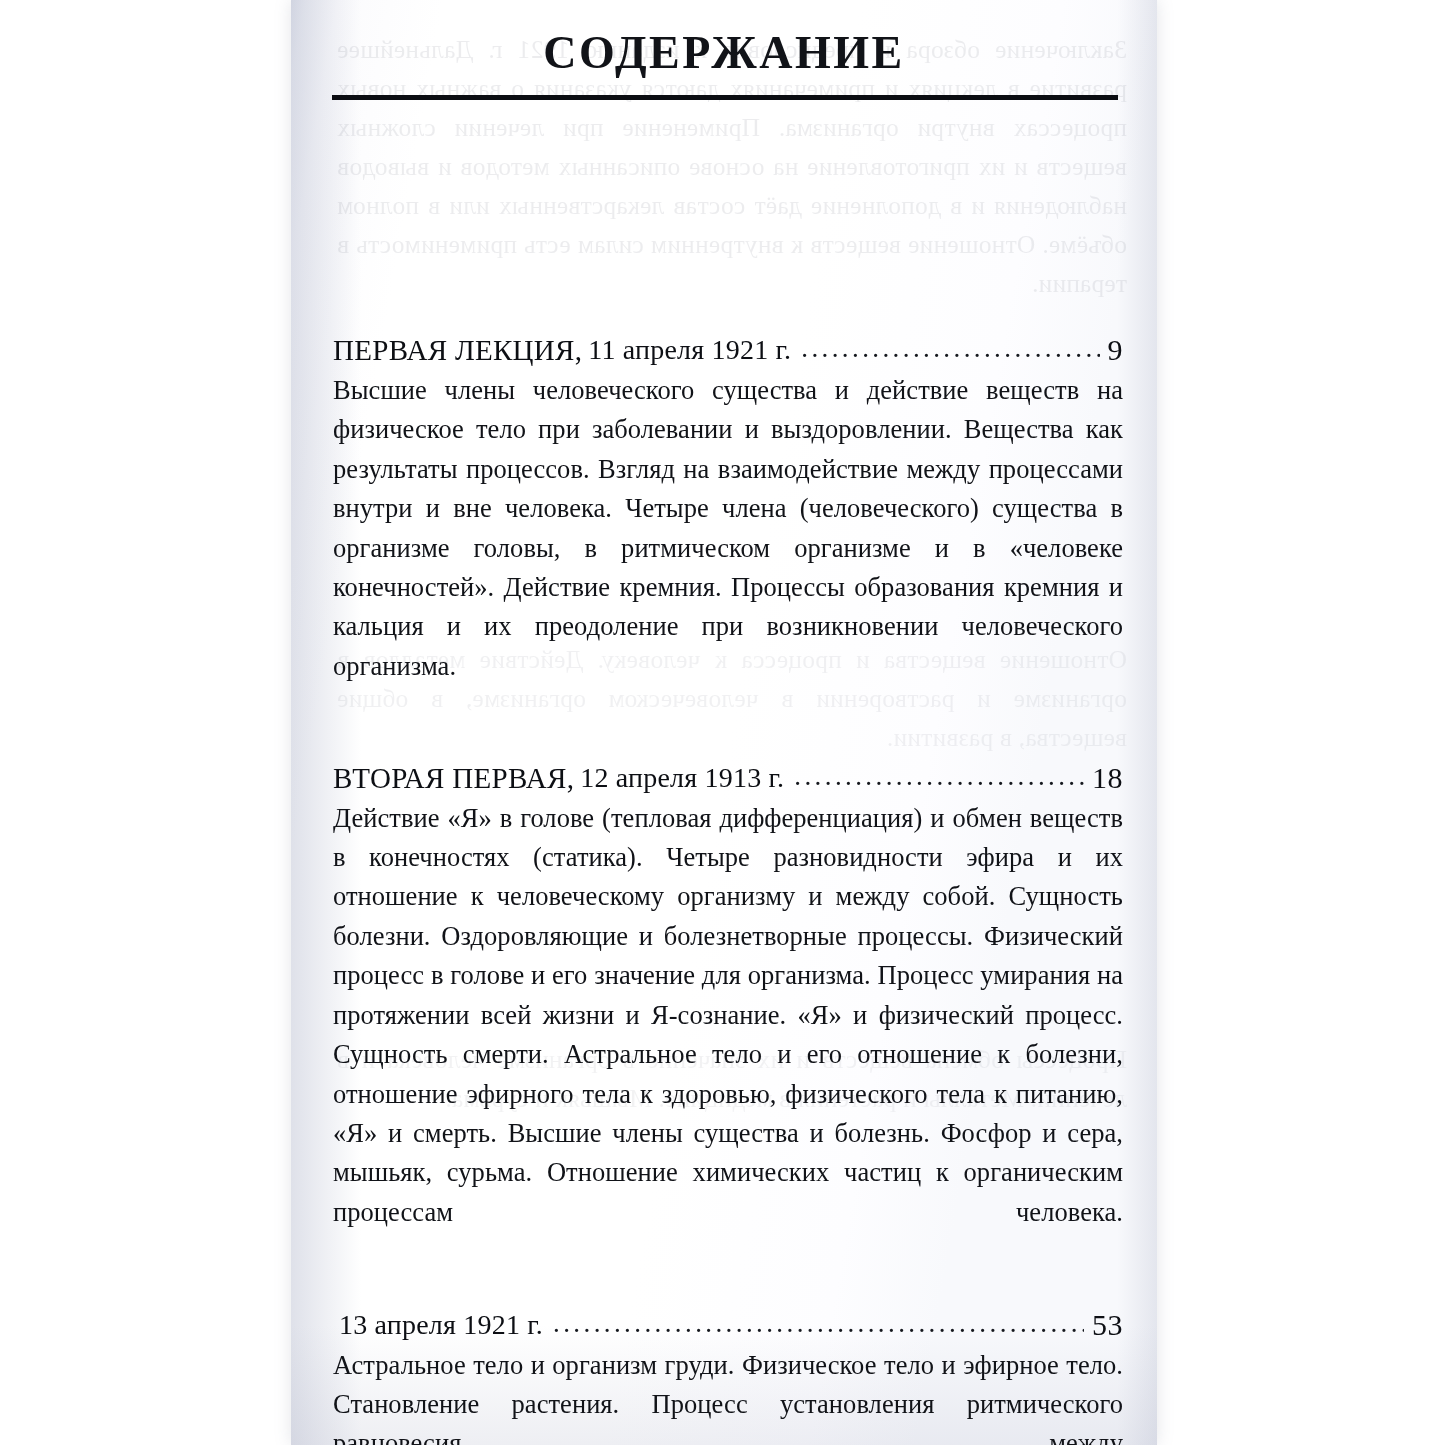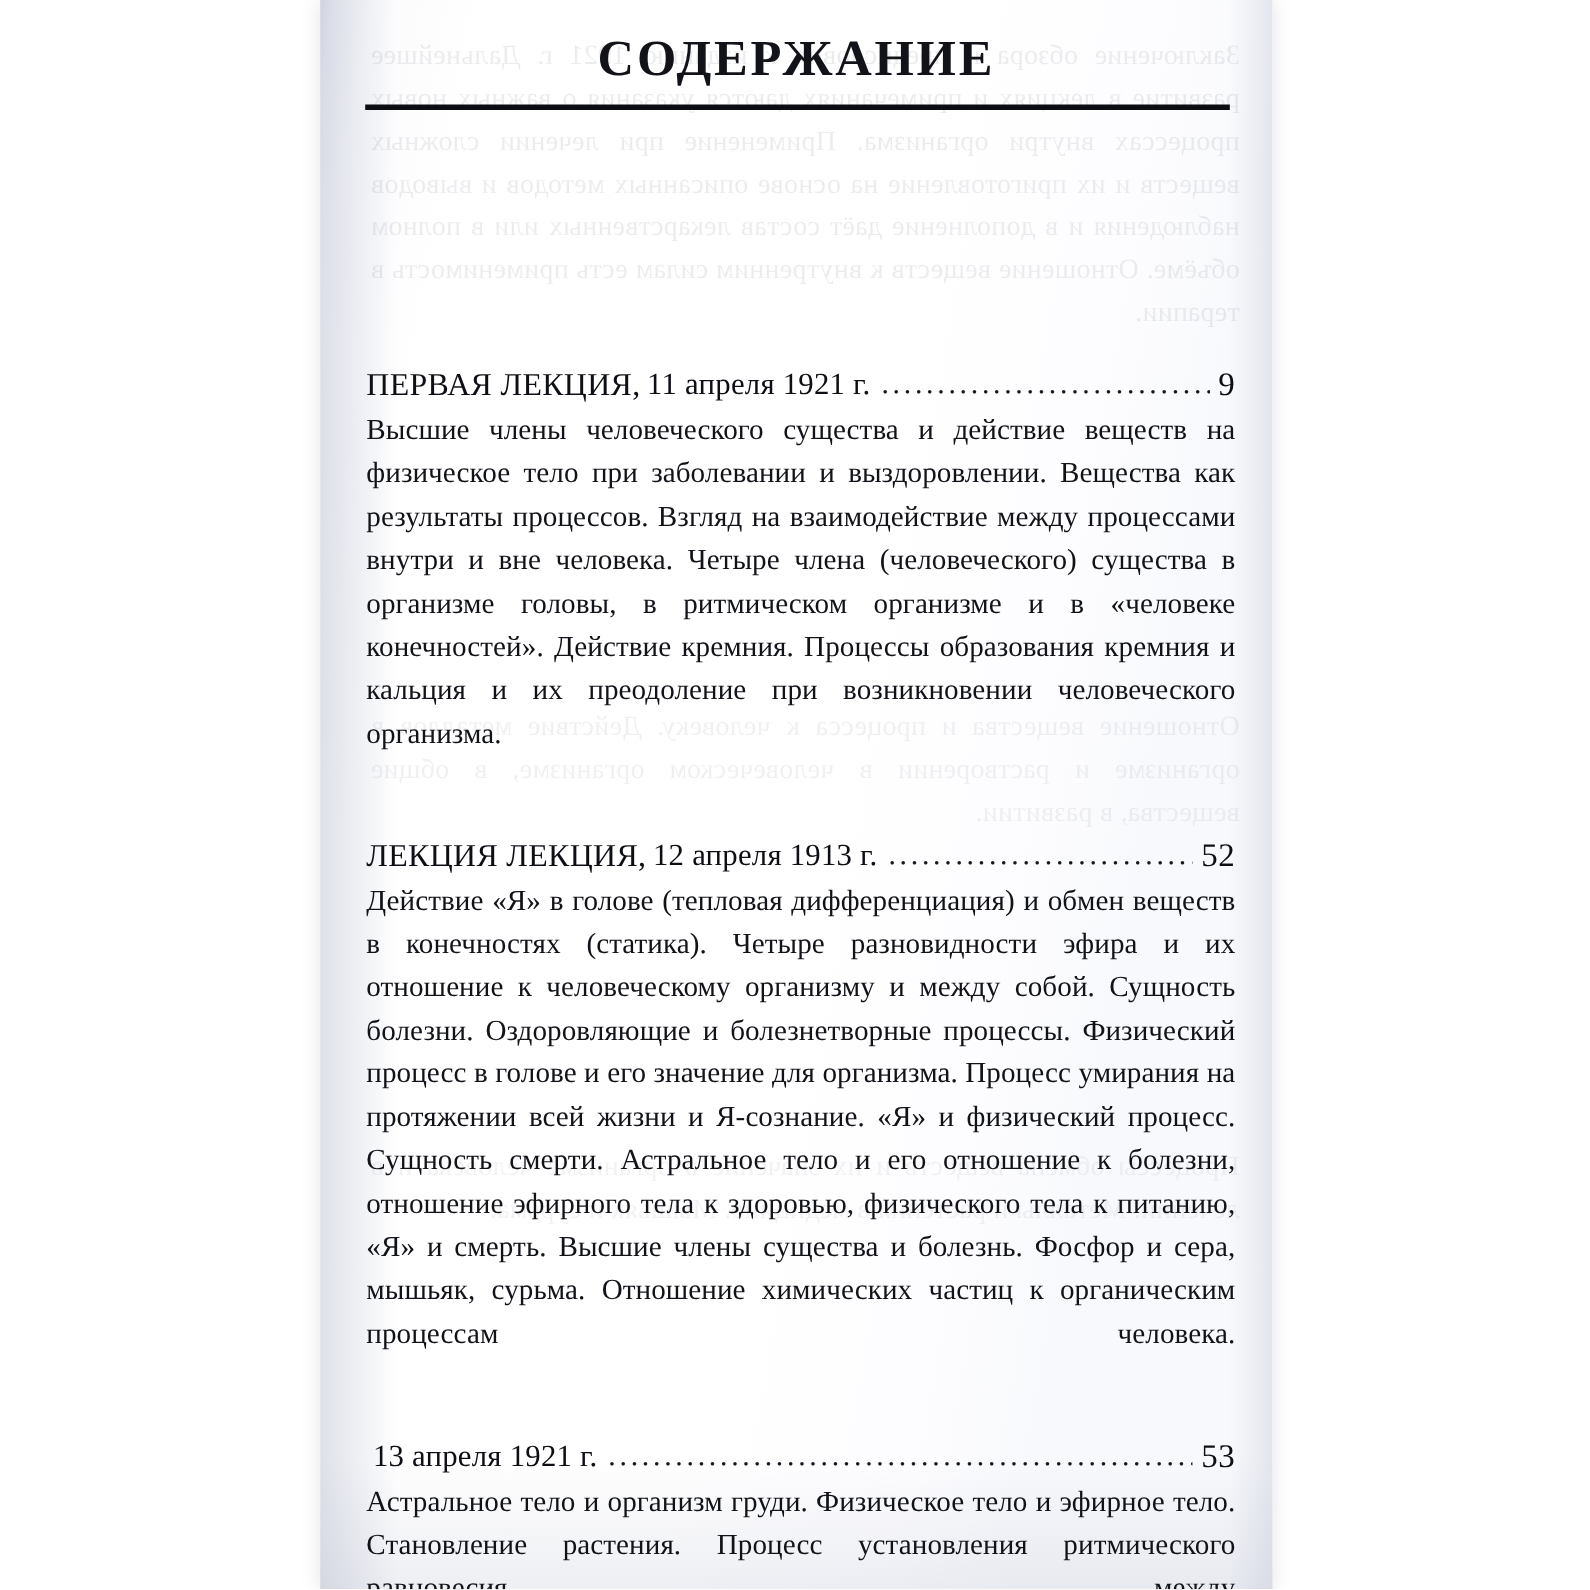--- a/index.html
+++ b/index.html
@@ -196,24 +196,24 @@
             <span class="entry-title">ПЕРВАЯ ЛЕКЦИЯ,</span>
             <span class="entry-date">11 апреля 1921 г.</span>
             <span class="entry-leader">..................................................................</span>
             <span class="entry-page">9</span>
           </div>
           <div class="entry-desc">Высшие члены человеческого существа и действие веществ на физическое тело при заболевании и выздоровлении. Вещества как результаты процессов. Взгляд на взаимодействие между процессами внутри и вне человека. Четыре члена (человеческого) существа в организме головы, в ритмическом организме и в «человеке конечностей». Действие кремния. Процессы образования кремния и кальция и их преодоление при возникновении человеческого организма.</div>
         </div>
 
         <div class="entry">
           <div class="entry-head">
-            <span class="entry-title">ЛЕКЦИЯ ЛЕКЦИЯ,</span>
+            <span class="entry-title">ВТОРАЯ ПЕРВАЯ,</span>
             <span class="entry-date">12 апреля 1913 г.</span>
             <span class="entry-leader">..................................................................</span>
-            <span class="entry-page">52</span>
+            <span class="entry-page">18</span>
           </div>
           <div class="entry-desc">Действие «Я» в голове (тепловая дифференциация) и обмен веществ в конечностях (статика). Четыре разновидности эфира и их отношение к человеческому организму и между собой. Сущность болезни. Оздоровляющие и болезнетворные процессы. Физический процесс в голове и его значение для организма. Процесс умирания на протяжении всей жизни и Я-сознание. «Я» и физический процесс. Сущность смерти. Астральное тело и его отношение к болезни, отношение эфирного тела к здоровью, физического тела к питанию, «Я» и смерть. Высшие члены существа и болезнь. Фосфор и сера, мышьяк, сурьма. Отношение химических частиц к органическим процессам человека.</div>
         </div>
 
         <div class="entry">
           <div class="entry-head">
             <span class="entry-date">13 апреля 1921 г.</span>
             <span class="entry-leader">..................................................................</span>
             <span class="entry-page">53</span>
           </div>

